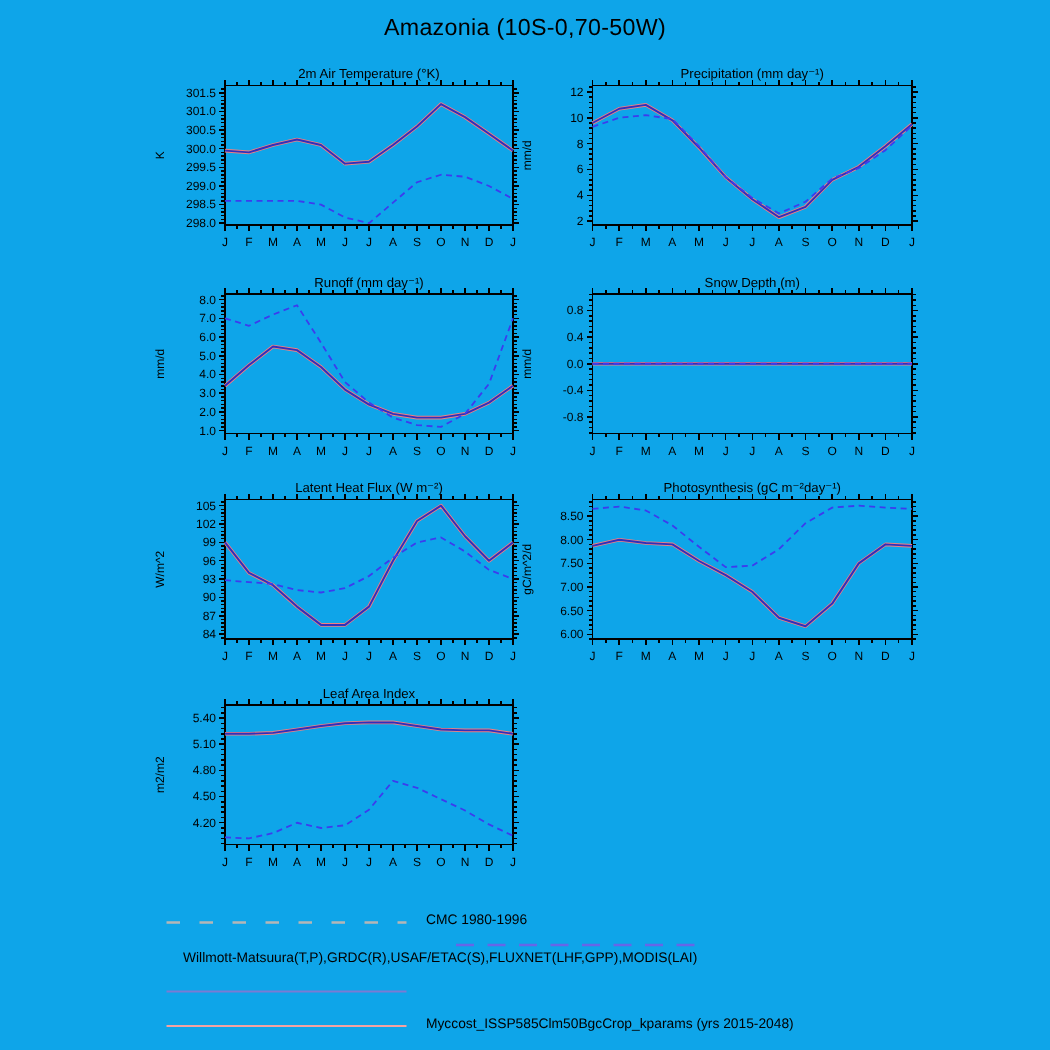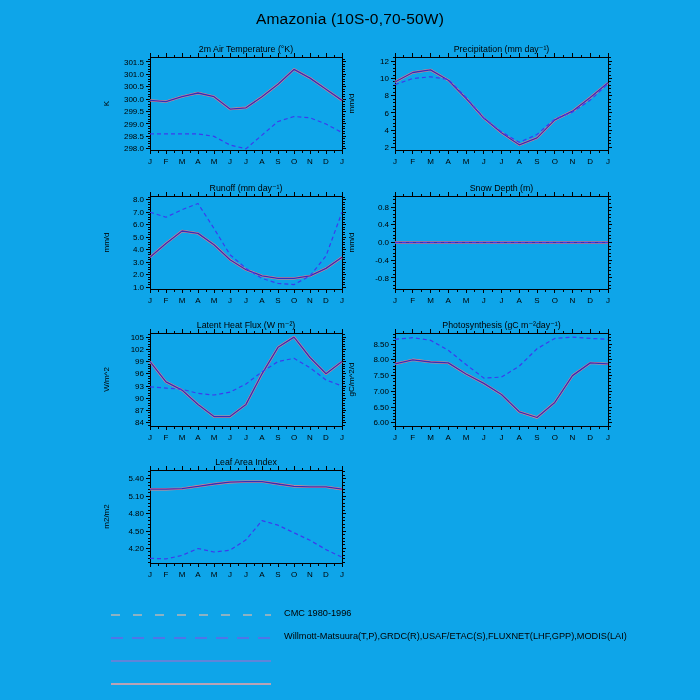--- a/index.html
+++ b/index.html
@@ -1061,31 +1061,32 @@
       </svg>
     </div>
 
   <div class="legend">
     <div class="legend-row" style="top:604px;">
       <svg class="legend-line" width="162" height="6">
           <line x1="1" y1="3" x2="161" y2="3" stroke-width="1.6" stroke="#b6b6b6" stroke-dasharray="9 13"></line>
         </svg>
       <span class="legend-label">CMC 1980-1996</span>
     </div>
-    <div class="legend-row" style="top:627px;">
+    <div class="legend-row" style="top:627px;flex-direction:column;">
       <svg class="legend-line" width="162" height="6">
           <line x1="1" y1="3" x2="161" y2="3" stroke-width="1.6" stroke="#6666e8" stroke-dasharray="12 9"></line>
         </svg>
       <span class="legend-label">Willmott-Matsuura(T,P),GRDC(R),USAF/ETAC(S),FLUXNET(LHF,GPP),MODIS(LAI)</span>
     </div>
     <div class="legend-row" style="top:650px;">
       <svg class="legend-line" width="162" height="6">
           <line x1="1" y1="3" x2="161" y2="3" stroke-width="1.4" stroke="#7b7bd4"></line>
         </svg>
     </div>
     <div class="legend-row" style="top:673px;">
       <svg class="legend-line" width="162" height="6">
           <line x1="1" y1="3" x2="161" y2="3" stroke-width="1.4" stroke="#f5a2a2"></line>
         </svg>
+      <span class="legend-label">Myccost_ISSP585Clm50BgcCrop_kparams (yrs 2015-2048)</span>
     </div>
   </div>
 
 </div>
 
 </body></html>

